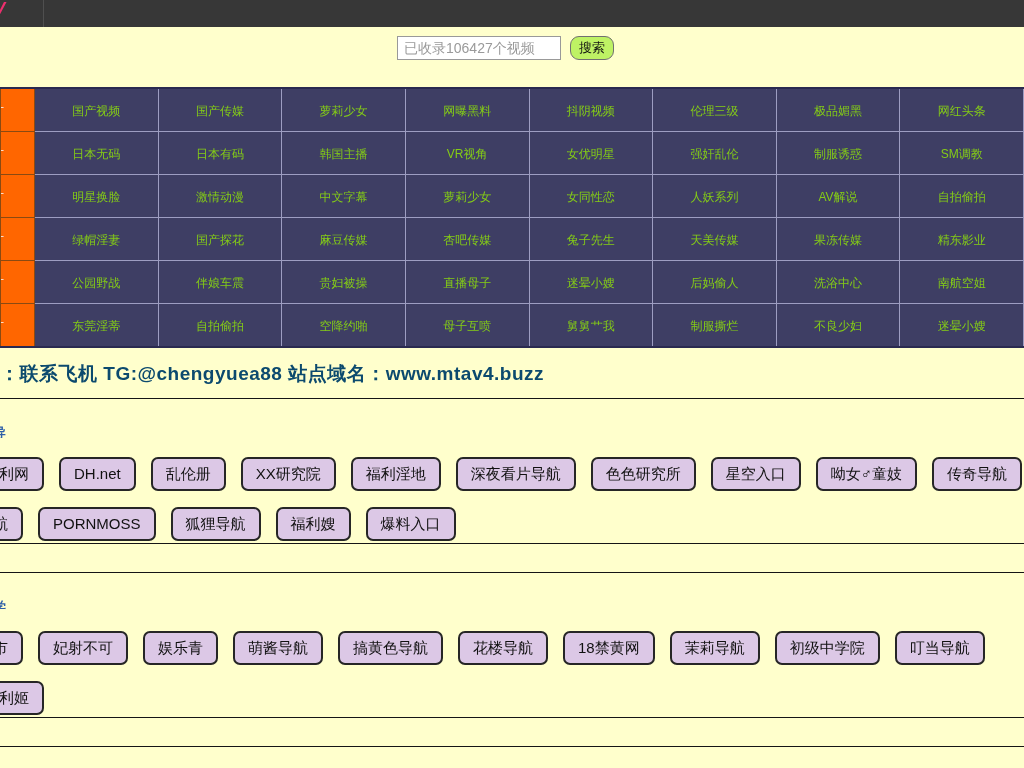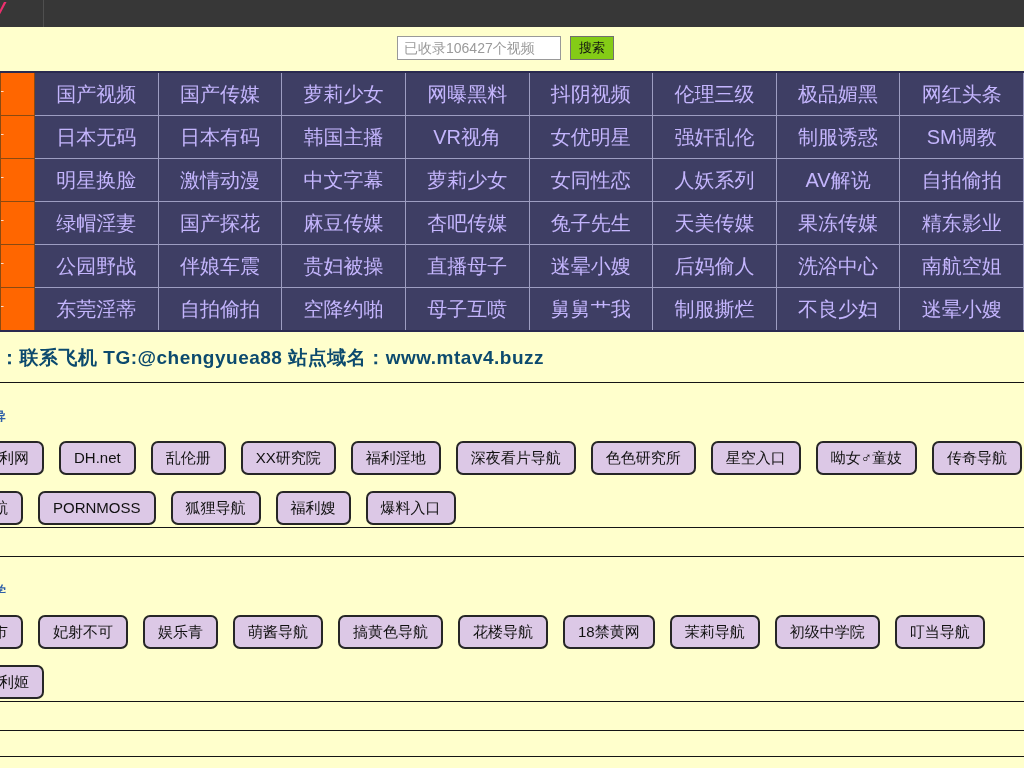--- a/index.html
+++ b/index.html
@@ -14,51 +14,51 @@
     height:27px;background:#373737;position:relative;overflow:hidden;
   }
   .logo-frag{
     display:inline-block;color:#ed2f6e;font-weight:bold;font-style:italic;
     font-size:17px;line-height:20px;margin-left:-6px;margin-top:-3px;
   }
   .topbar-divider{
     position:absolute;left:43px;top:0;width:1px;height:27px;background:#4f4f4f;
   }
   
-  .search-area{position:relative;height:44px;padding-left:17px;}
+  .search-area{position:relative;height:60px;padding-left:17px;}
   .search-area input{
     position:absolute;left:397px;top:9px;width:150px;height:18px;
     border:1px solid #999;background:#fff;font-size:14px;padding:2px 6px;
     color:#444;font-family:inherit;
   }
   .search-area input::placeholder{color:#9a9a9a;opacity:1;}
   .search-area button{
     position:absolute;left:570px;top:9px;height:24px;padding:0 8px;
-    font-size:13px;background:#84cc16;border:1px solid #707070;border-radius:0;
+    font-size:13px;background:#bef264;border:1px solid #707070;border-radius:9px;
     color:#111;font-family:inherit;
   }
   
   table.cat-grid{
     width:1024px;border-collapse:collapse;table-layout:fixed;
     background:#3e3e64;border-top:2px solid #2a2a50;border-bottom:2px solid #2a2a50;
   }
   table.cat-grid td{
     height:40px;border:1px solid #9d9dc2;text-align:center;vertical-align:middle;
     overflow:hidden;
   }
   table.cat-grid td.side-cell{
     width:33px;background:#ff6600;border-color:#8a4a12;
     text-align:left;padding:0;
   }
   .sliver{
     display:inline-block;width:3px;overflow:hidden;direction:rtl;
     color:#fff;font-size:12px;white-space:nowrap;vertical-align:middle;
   }
   table.cat-grid a{
-    color:#c4b5fd;text-decoration:none;font-size:20px;white-space:nowrap;
+    color:#84cc16;text-decoration:none;font-size:12px;white-space:nowrap;
   }
   
   .contact{
     font-size:19px;font-weight:bold;color:#0c4a6e;
     margin:13px 0 11px 0;white-space:nowrap;letter-spacing:.5px;
   }
   
   .section{
     border-top:1px solid #151515;border-bottom:1px solid #151515;
     padding:25px 0 0 0;margin-bottom:28px;overflow:hidden;

